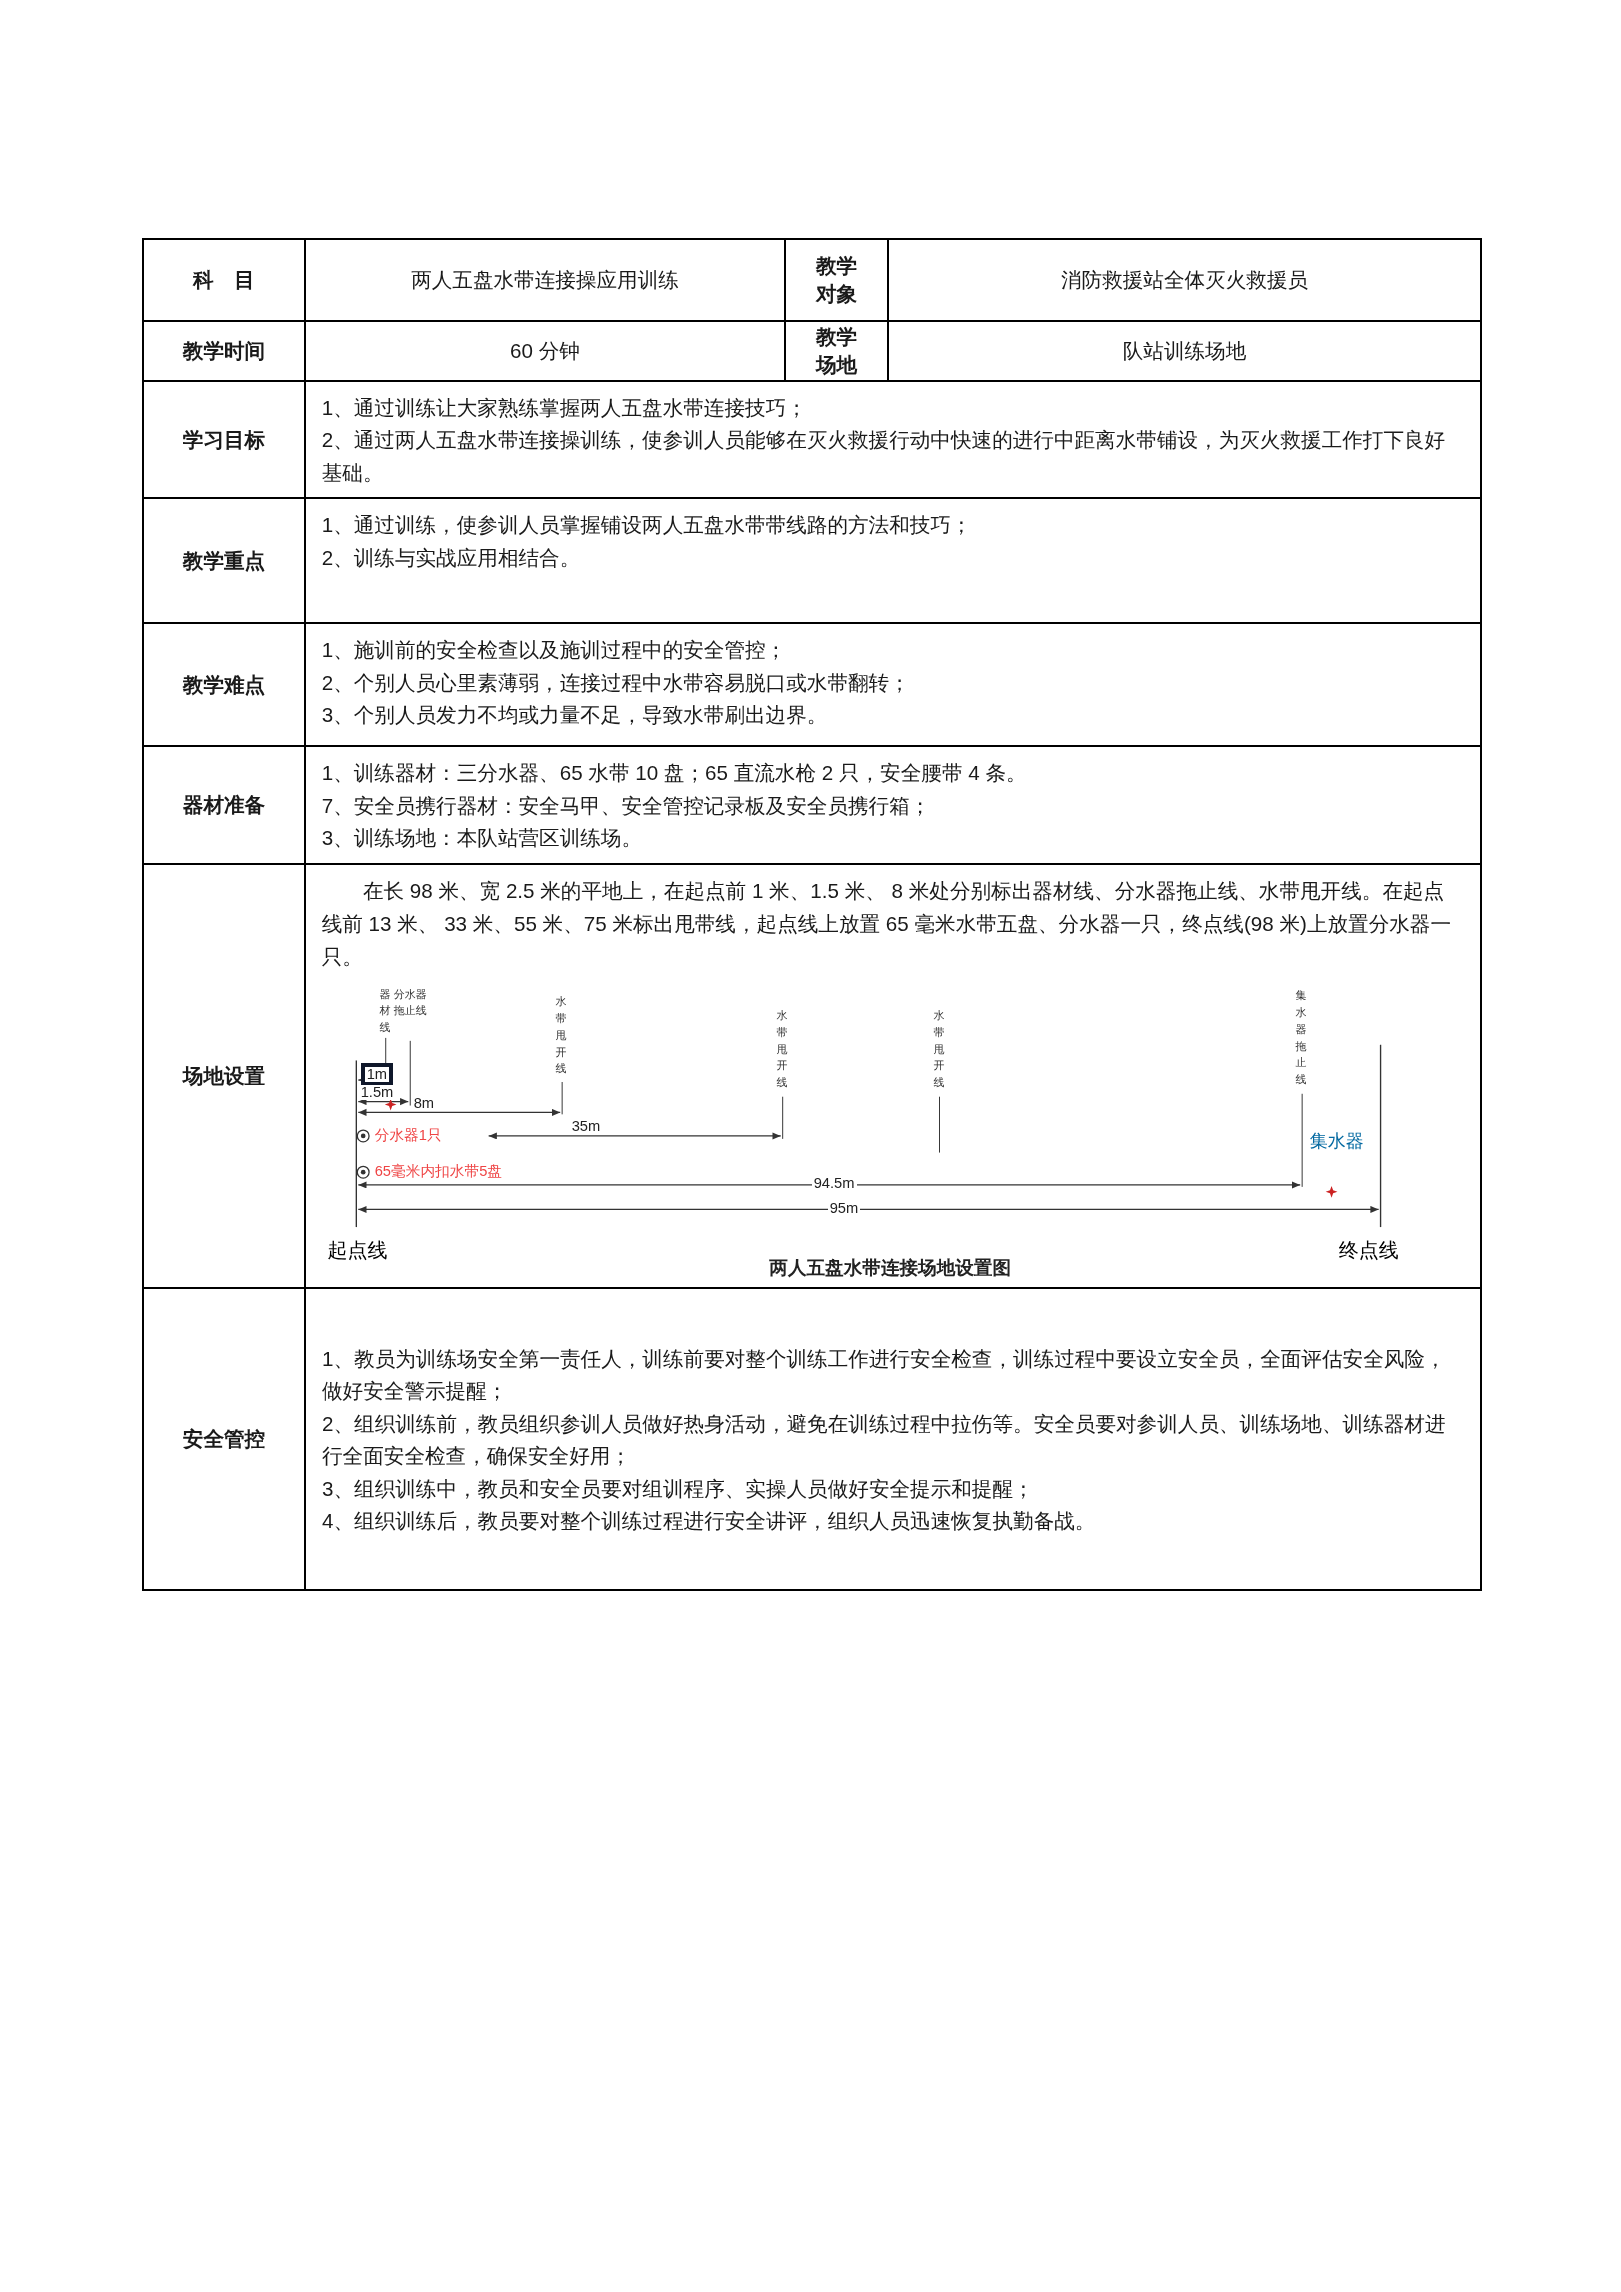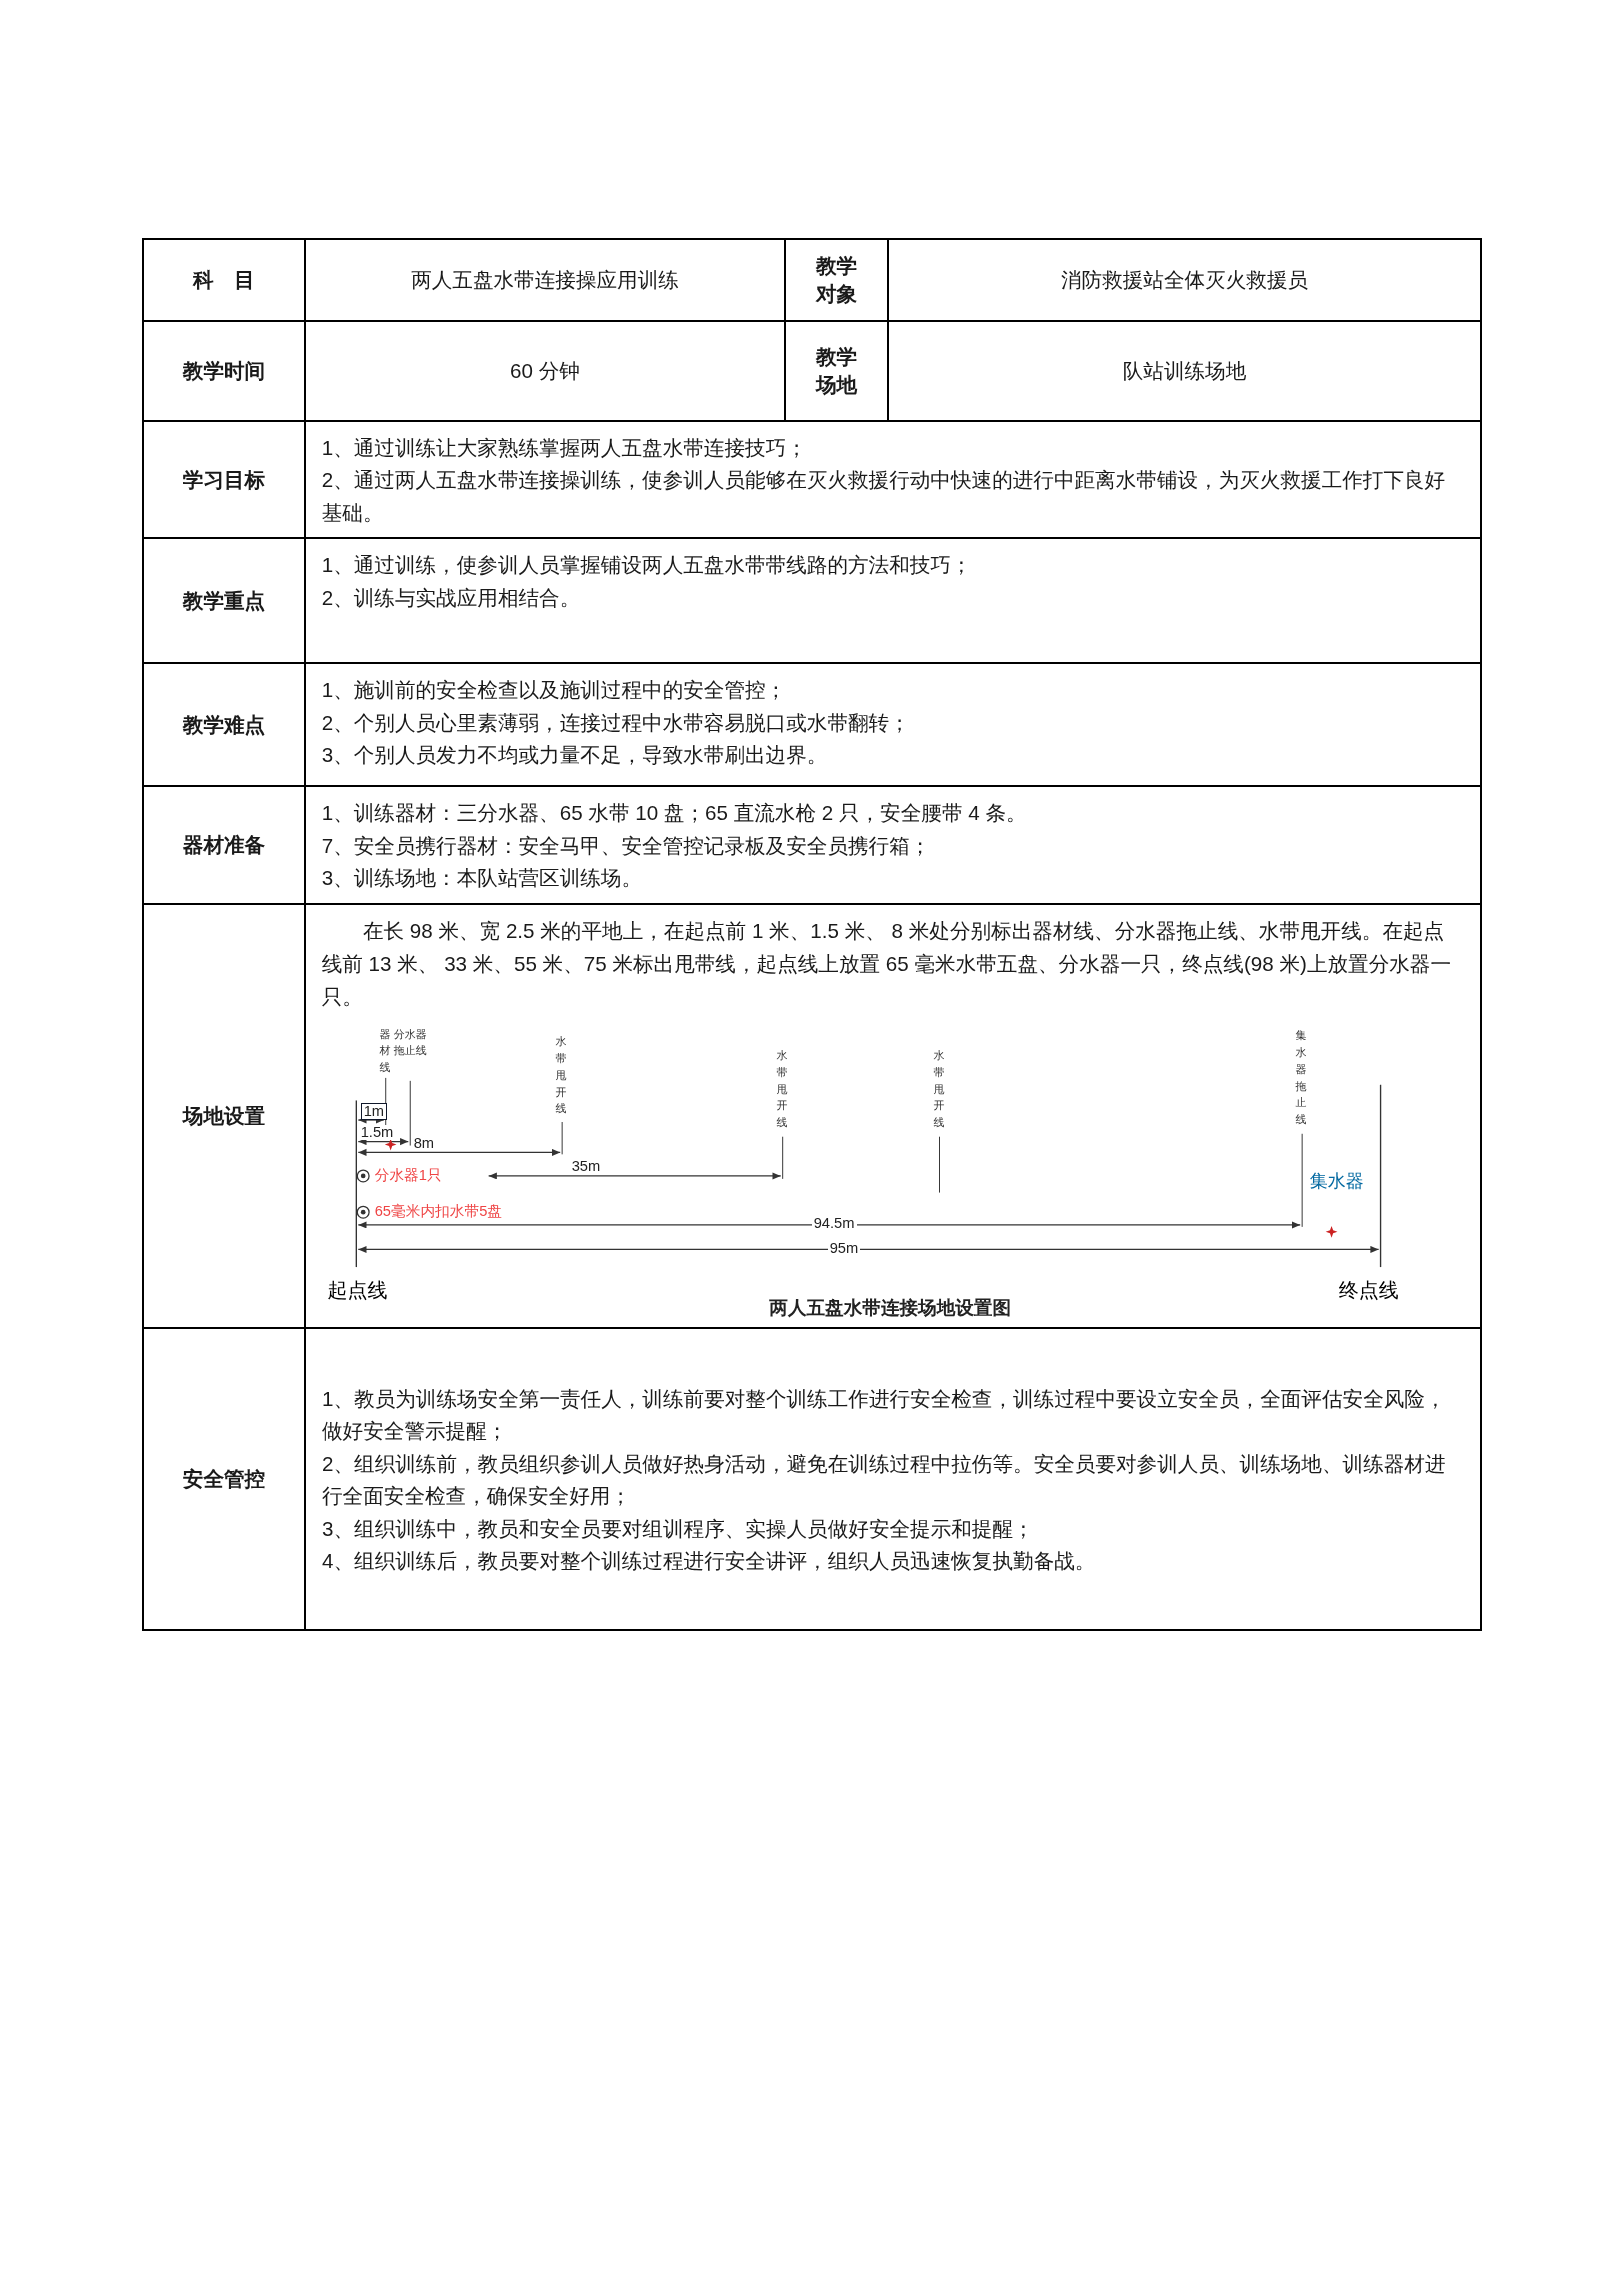--- a/index.html
+++ b/index.html
@@ -43,21 +43,21 @@
     vertical-align:middle;
     font-size:21.6px;
   }
   td.content {
     vertical-align:top;
     padding:9.8px 15.7px 7.8px 15.7px;
     line-height:1.58;
   }
   td.content-mid { vertical-align:middle;padding-left:16px; }
   tr.r1 { height:82px; }
-  tr.r2 { height:100px; }
+  tr.r2 { height:60px; }
   tr.r3 { height:104px; }
   tr.r4 { height:125px; }
   tr.r5 { height:123px; }
   tr.r6 { height:118px; }
   tr.r8 { height:302px; }
   .para { text-indent:2em; line-height:1.6; }
 
   
   .diagram {
     position:relative;
@@ -76,21 +76,21 @@
   }
   .vlabel-2col { width:33px; }
   .dim {
     position:absolute;
     font-size:14.7px; line-height:15.7px;
     color:#222;
     background:#fff;
     padding:0 2px;
     white-space:nowrap;
   }
-  .dim-box { border:1px solid #0f172a; }
+  .dim-box { border:4px solid #0f172a; }
   .dlabel {
     position:absolute;
     font-size:14.7px; line-height:16.7px;
     color:#ef4444;
     background:#fff;
     white-space:nowrap;
   }
   .hlabel {
     position:absolute;
     font-size:18px; line-height:16.7px;

